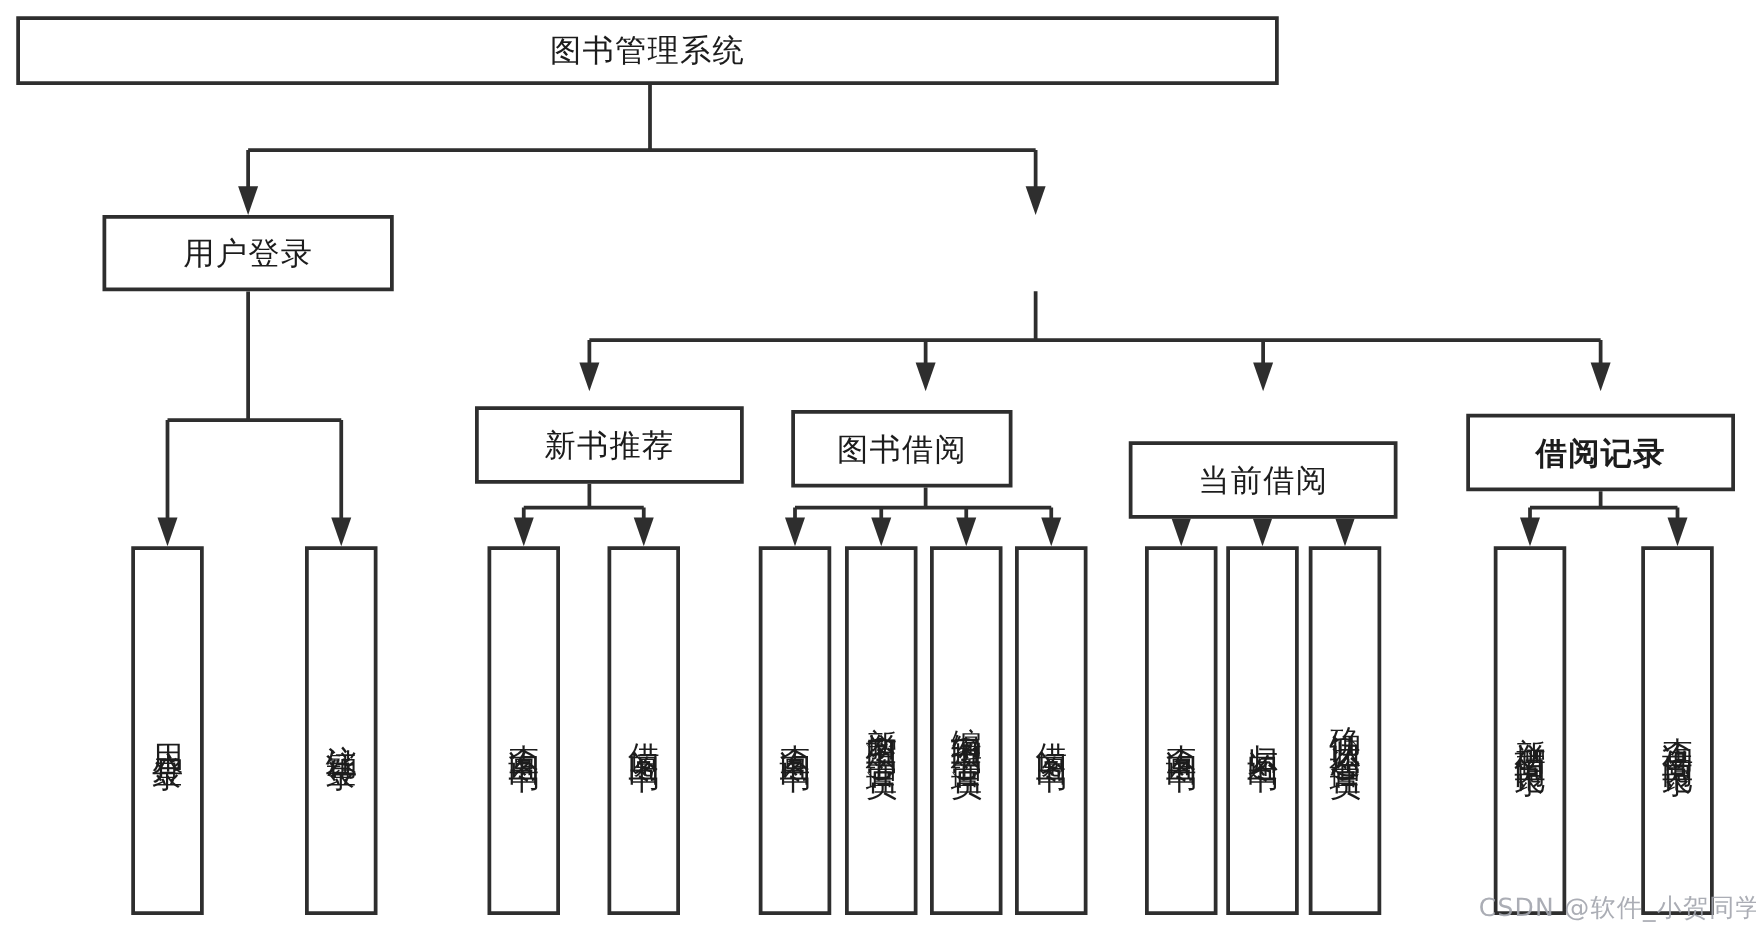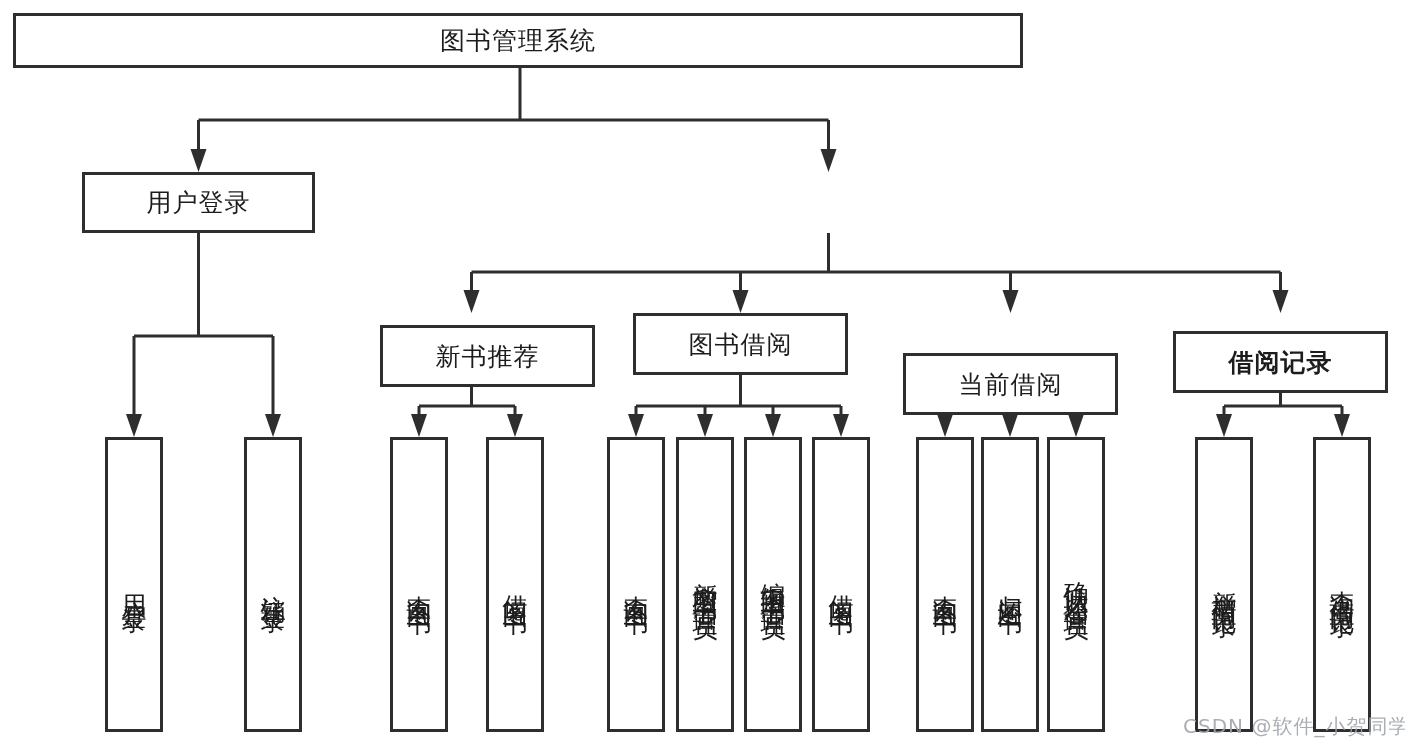--- a/index.html
+++ b/index.html
@@ -92,21 +92,21 @@
       <path d="M1216,414 L1232,414 L1224,437 Z"></path>
       <path d="M1334,414 L1350,414 L1342,437 Z"></path>
     </g>
   </svg>
 
   <div class="node h-label" style="left:13px; top:13px; width:1010px; height:55px;text-align:right;">图书管理系统</div>
 
   <div class="node h-label" style="left:82px; top:172px; width:233px; height:61px;">用户登录</div>
 
   <div class="node h-label" style="left:380px; top:313px; width:215px; height:62px;margin-top:12px;">新书推荐</div>
-  <div class="node h-label" style="left:633px; top:313px; width:215px; height:62px;">图书借阅</div>
+  <div class="node h-label" style="left:633px; top:328px; width:177px; height:62px;">图书借阅</div>
   <div class="node h-label" style="left:903px; top:313px; width:215px; height:62px;margin-top:40px;">当前借阅</div>
   <div class="node h-label" style="left:1173px; top:331px; width:215px; height:62px;font-weight:bold;">借阅记录</div>
 
   <div class="node leaf" style="left:105px; top:437px; width:58px; height:295px;">用户登录</div>
   <div class="node leaf" style="left:244px; top:437px; width:58px; height:295px;">注销登录</div>
 
   <div class="node leaf" style="left:390px; top:437px; width:58px; height:295px;">查询图书</div>
   <div class="node leaf" style="left:486px; top:437px; width:58px; height:295px;">借阅图书</div>
 
   <div class="node leaf" style="left:607px; top:437px; width:58px; height:295px;">查询图书</div>

